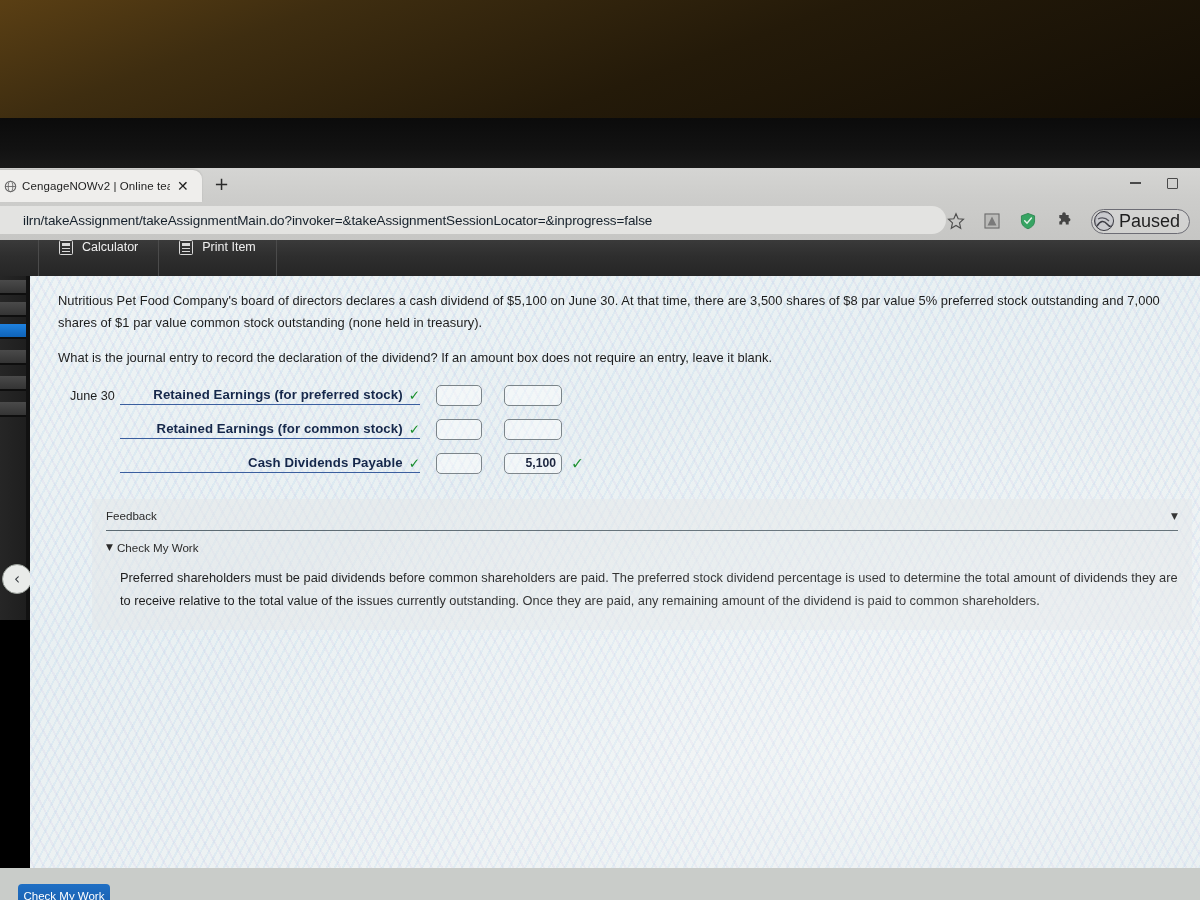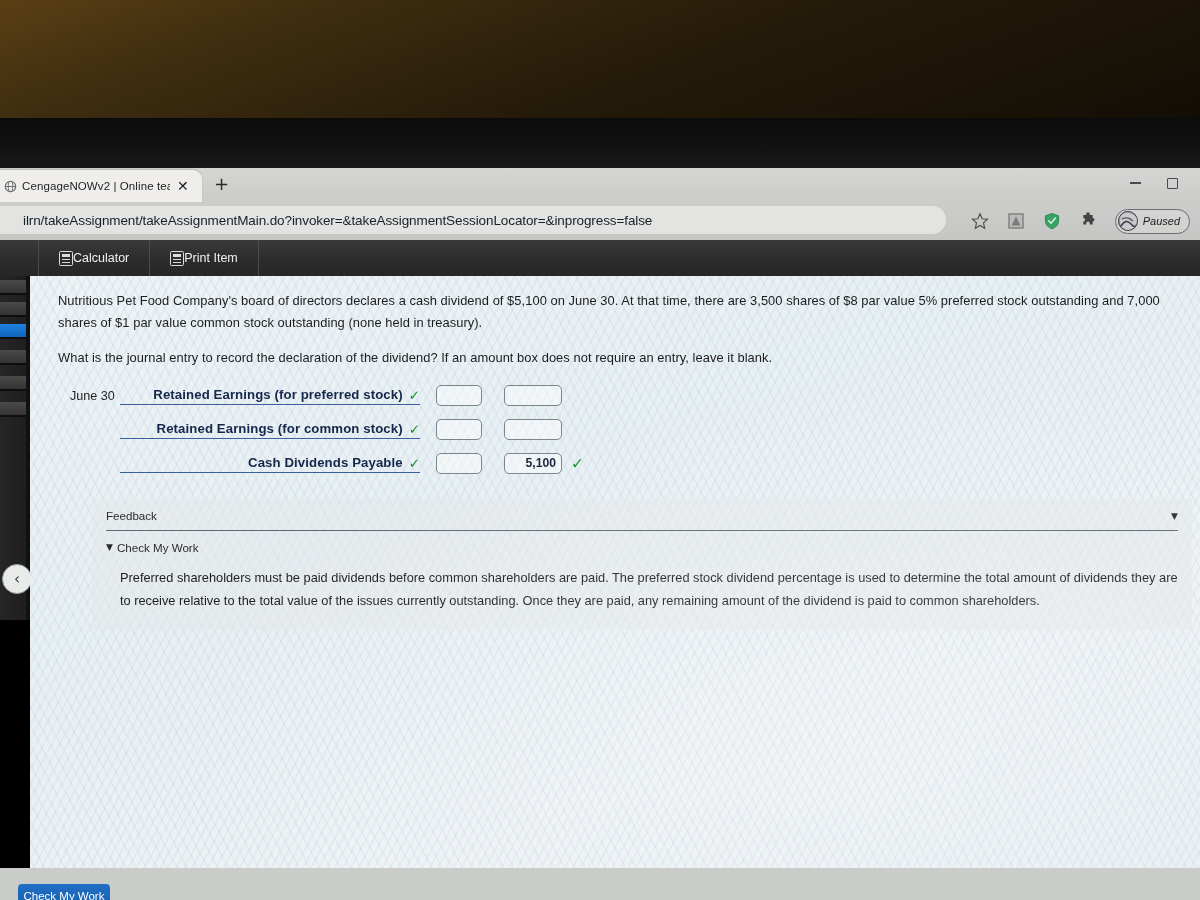--- a/index.html
+++ b/index.html
@@ -81,30 +81,30 @@
   .profile-chip {
     display: flex; align-items: center; gap: 5px;
     border: 1.4px solid #6d6d75; border-radius: 14px;
     padding: 1px 9px 1px 2px; height: 25px; background: rgba(255,255,255,.18);
   }
   .avatar {
     width: 20px; height: 20px; border-radius: 50%;
     background: radial-gradient(circle at 35% 30%, #e9e9ec 0%, #9a9aa2 45%, #4d4d55 100%);
     border: 1.3px solid #3a3a42; flex: 0 0 20px; overflow:hidden;
   }
-  .profile-label { font-size: 11px; color: #1f1f1f; font-style: italic; }
+  .profile-label { font-size: 18px; color: #1f1f1f; }
 
   
   .apptoolbar {
     position: absolute; left: 0; top: 240px; width: 1200px; height: 36px;
     background: linear-gradient(180deg,#3a3a3a 0%, #2e2e2e 45%, #262626 100%);
     display: flex; align-items: center;
   }
   .tb-btn {
-    display: flex; align-items: center; height: 36px;
+    display: flex; gap: 9px; height: 36px;
     padding: 0 20px; color: #f0f0f0; font-size: 12.5px;
     border-right: 1px solid #4b4b4b;
   }
   .tb-btn.first { margin-left: 38px; border-left: 1px solid #4b4b4b; }
   .tb-ico {
     width: 14px; height: 15px; border: 1.3px solid #dcdcdc; border-radius: 1.5px;
     position: relative; flex: 0 0 14px;
   }
   .tb-ico::before {
     content: ""; position: absolute; left: 2px; right: 2px; top: 2px; height: 3px;

